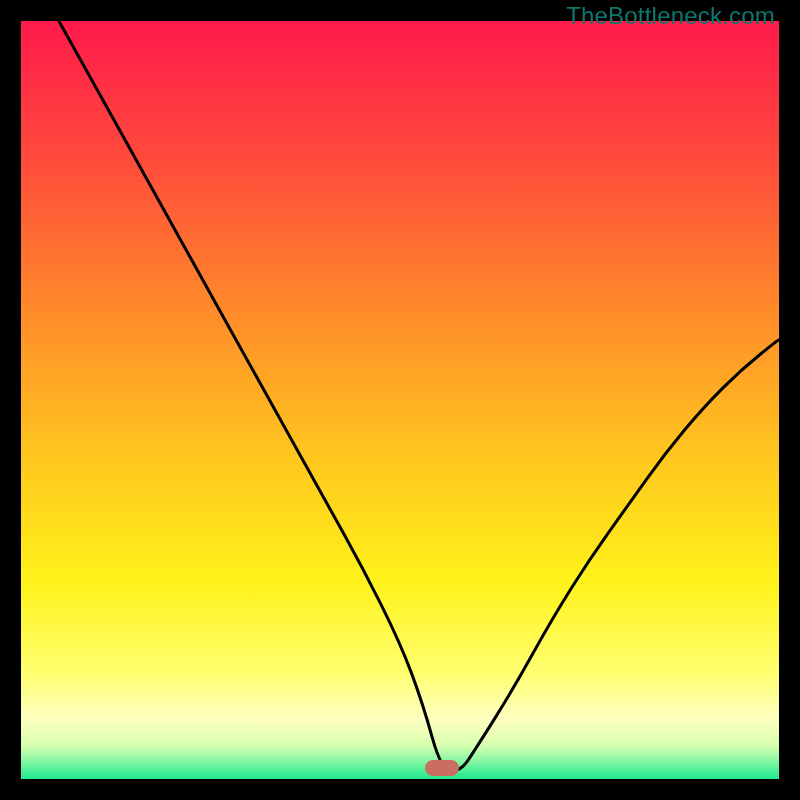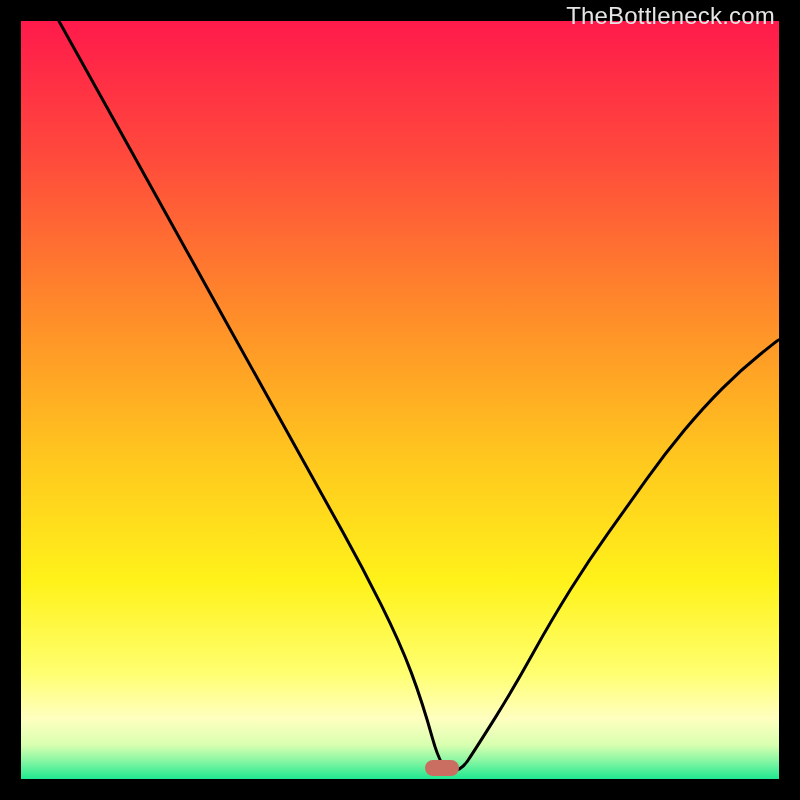--- a/index.html
+++ b/index.html
@@ -31,21 +31,21 @@
     position: absolute;
     left: 0;
     top: 0;
     width: 100%;
     height: 100%;
   }
   .watermark {
     position: absolute;
     top: 2px;
     right: 25px;
-    color: #e5e5e5;
+    color: #0f766e;
     font-size: 24px;
     font-weight: 500;
     letter-spacing: 0.2px;
   }
   svg.curve {
     position: absolute;
     left: 0;
     top: 0;
     width: 758px;
     height: 758px;

